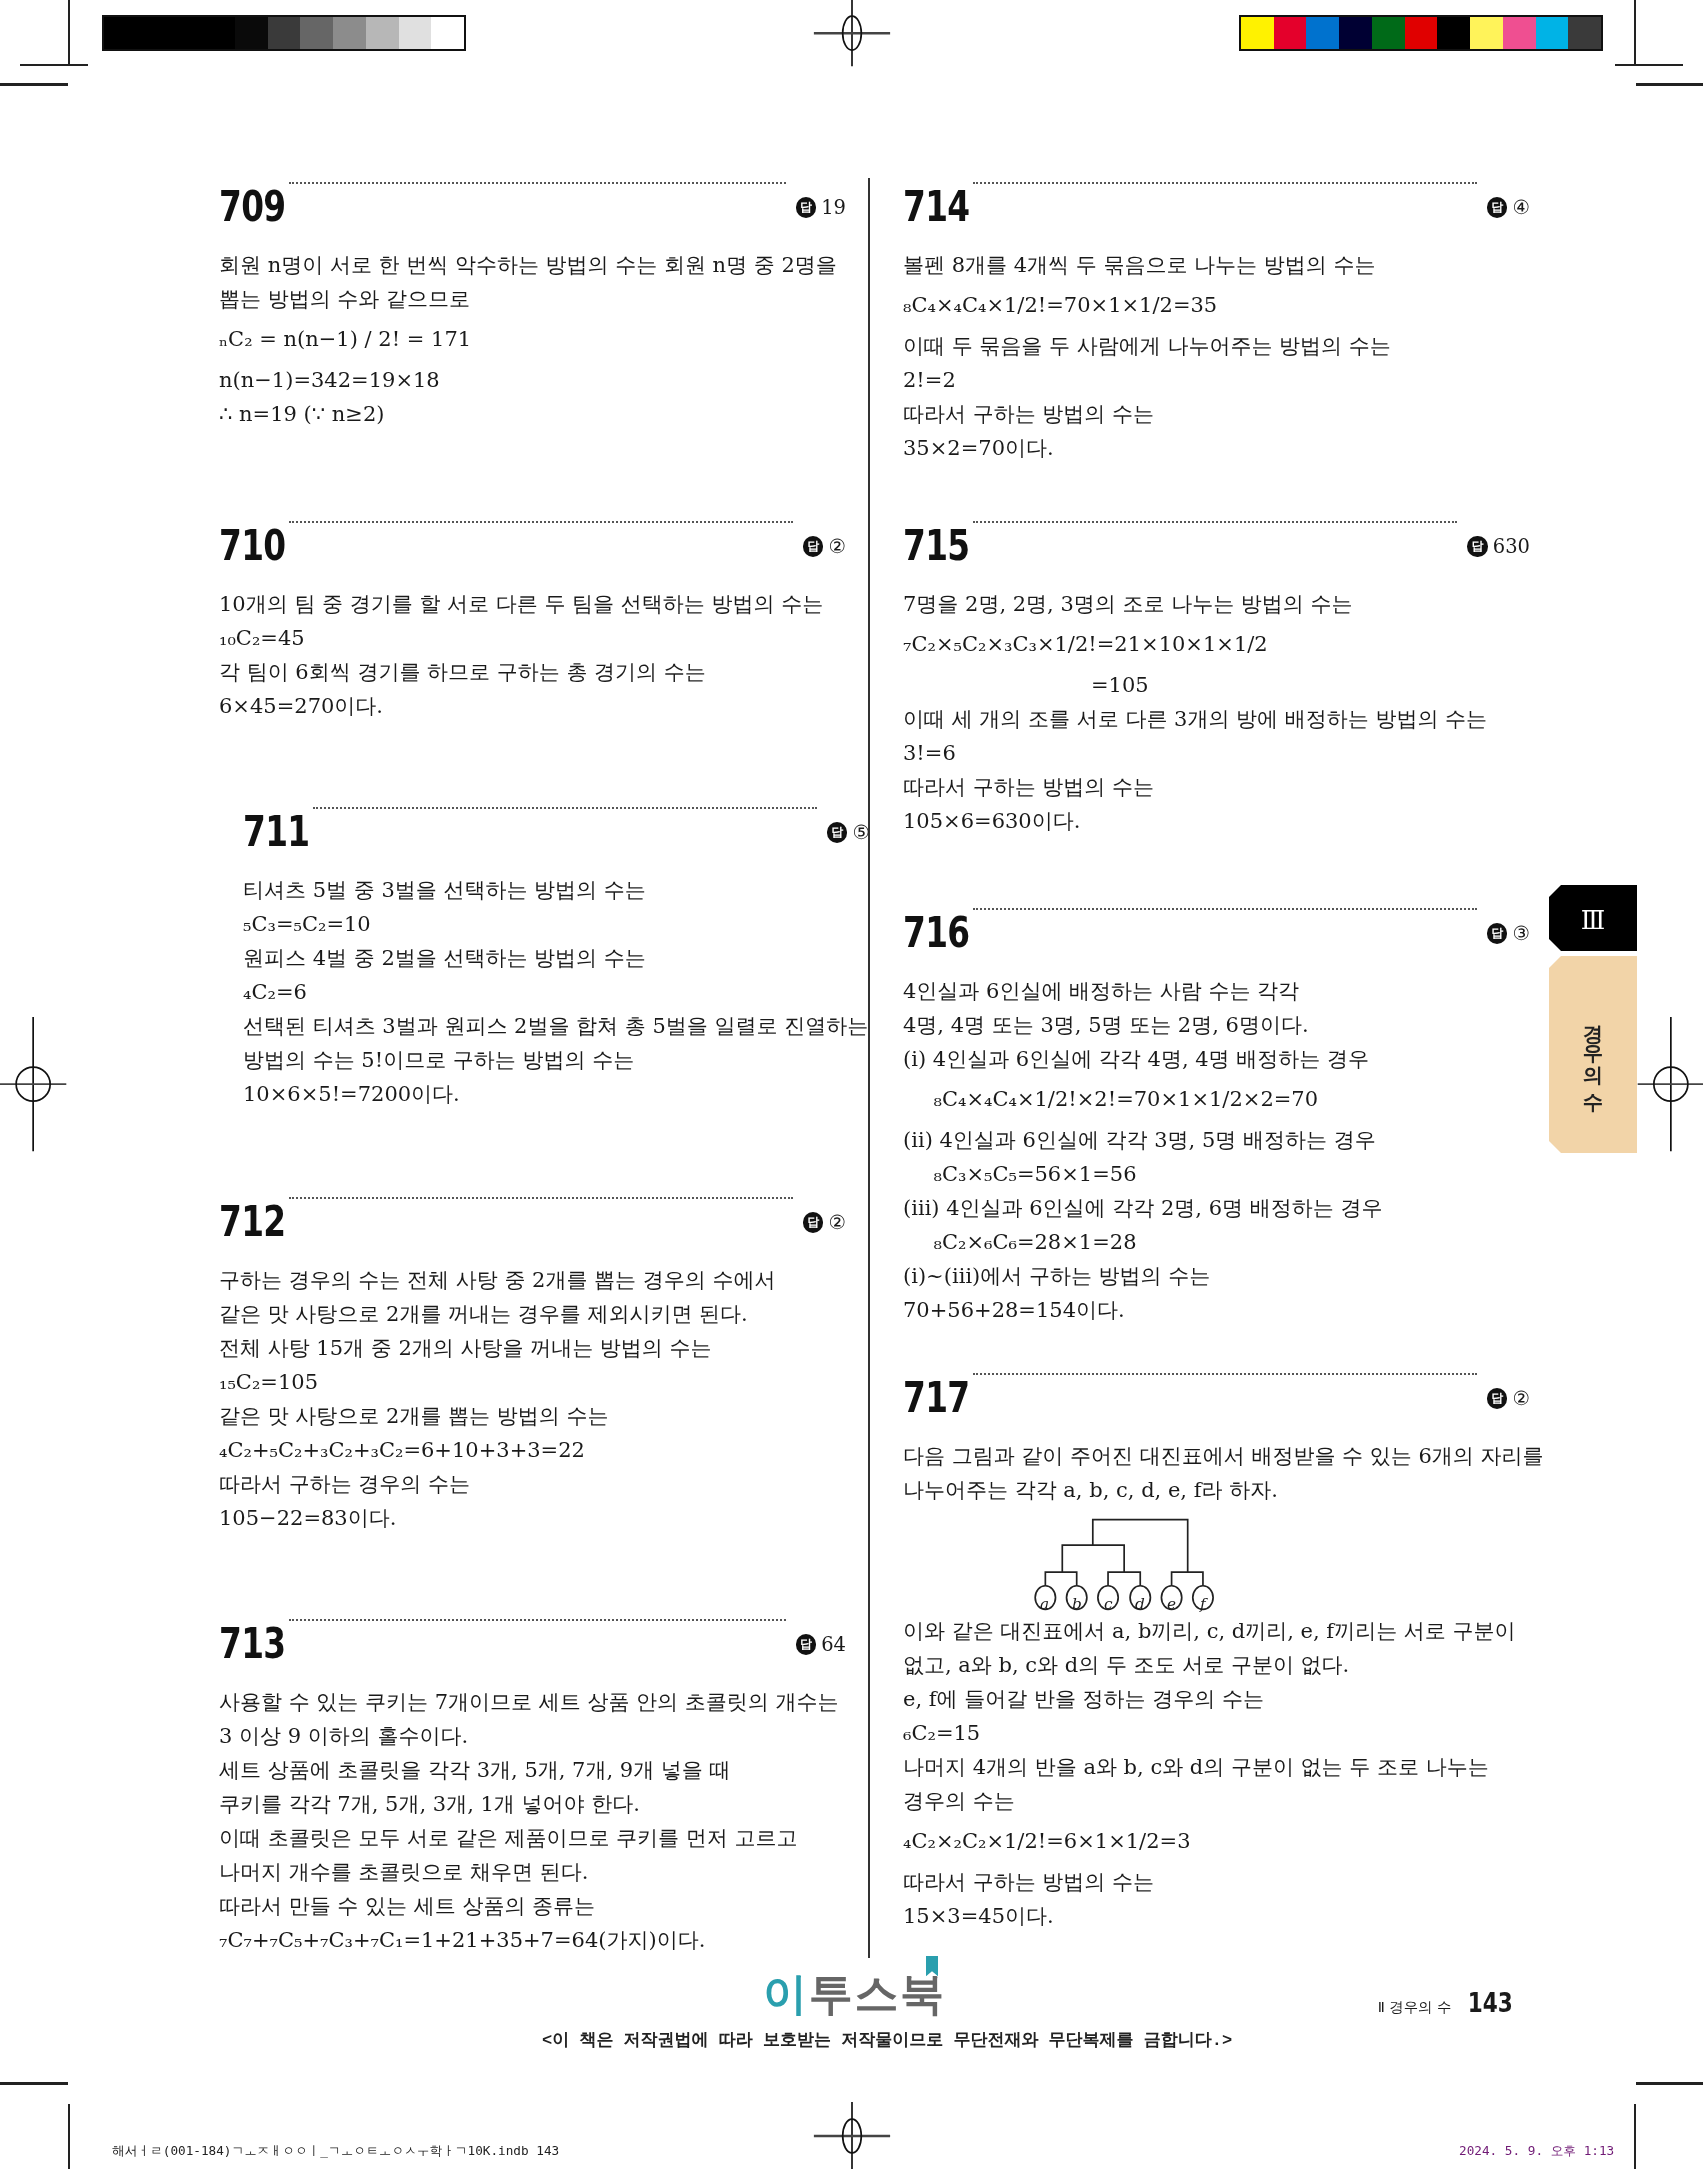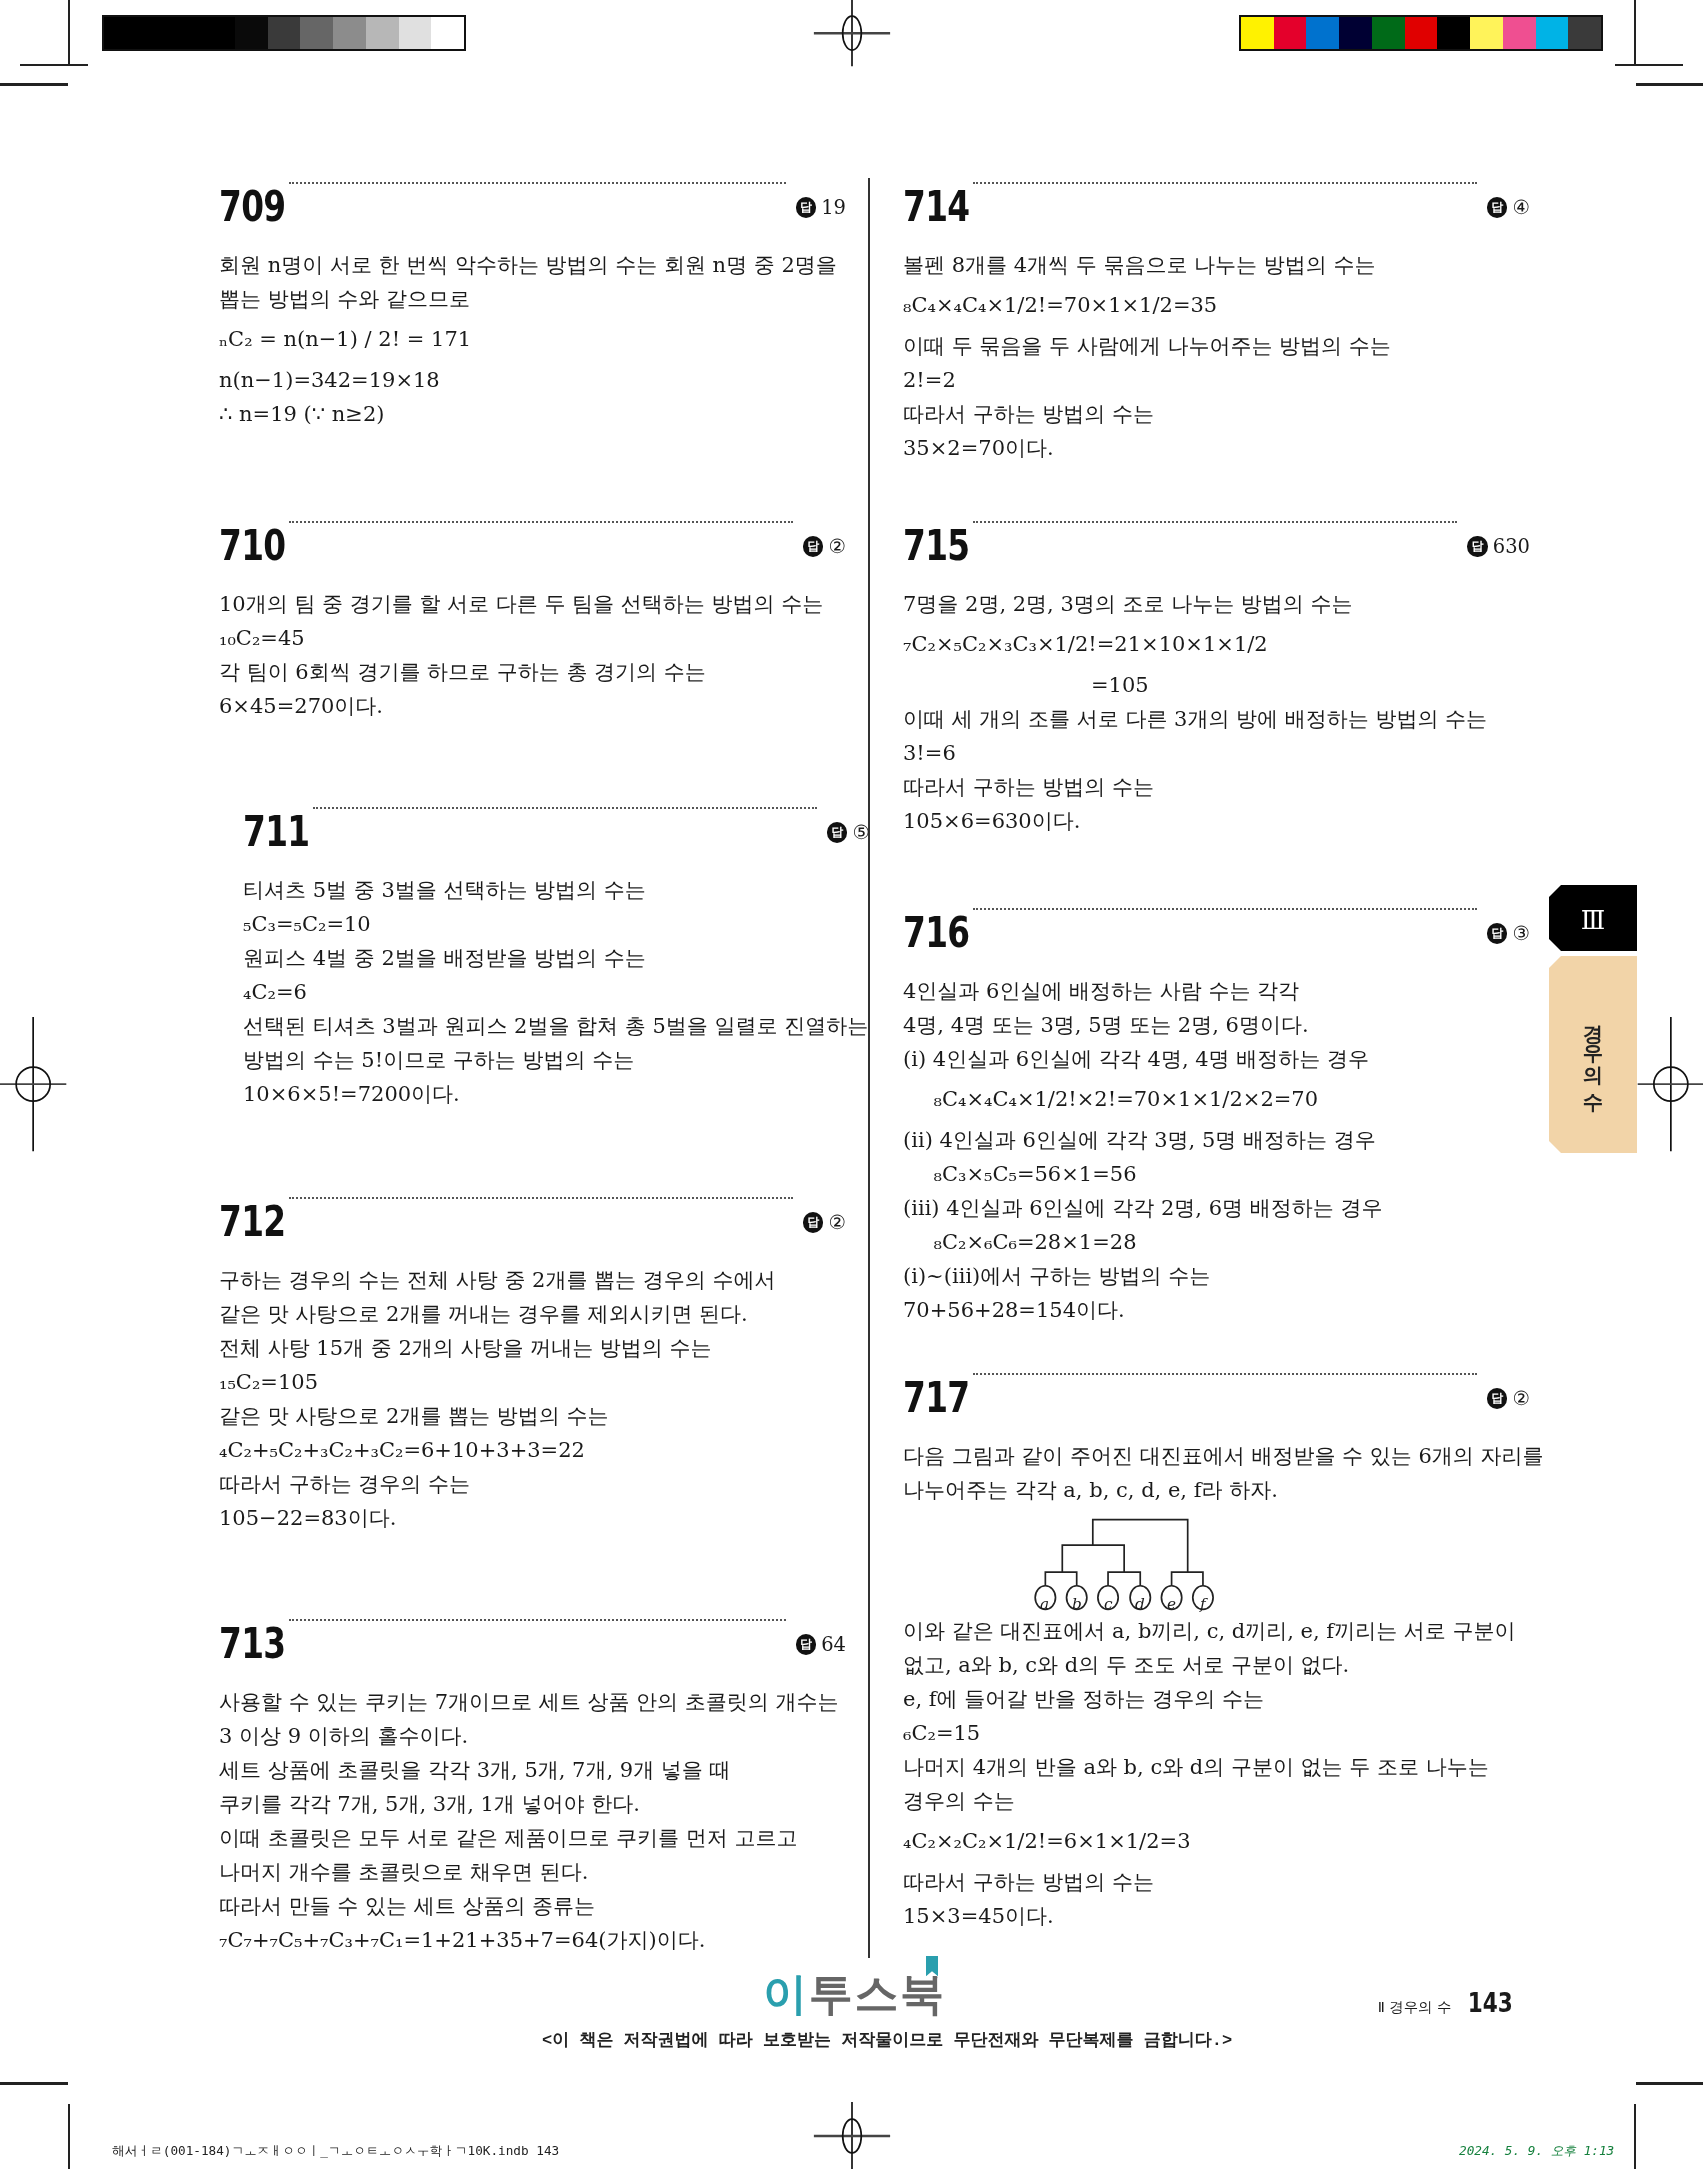--- a/index.html
+++ b/index.html
@@ -58,21 +58,21 @@
   
   .logo { position: absolute; left: 763px; top: 1965px; font-family: "DejaVu Sans", sans-serif; font-weight: bold; font-size: 44px; letter-spacing: 1.7px; }
   .logo .c1 { color: #2a9fae; }
   .logo .c2 { color: #666; }
   .logo-flag { position: absolute; left: 926px; top: 1956px; width: 12px; height: 20.3px; background: #2a9fae; clip-path: polygon(0 0, 100% 0, 100% 100%, 50% 75%, 0 100%); }
   .copyright { position: absolute; left: 542px; top: 2028px; font-family: Liberation Mono, monospace; font-size: 17px; font-weight: bold; color: #222; }
   .page-foot { position: absolute; right: 186px; top: 1987px; display: flex; align-items: baseline; font-family: "DejaVu Sans", sans-serif; }
   .page-foot .chap { font-size: 14.4px; margin-right: 10.2px; }
   .page-foot .pno { font-size: 27px; font-weight: bold; transform: scaleX(0.8); }
   .slug-left { position: absolute; left: 112px; top: 2143px; font-size: 12.7px; font-family: "DejaVu Sans Mono", monospace; color: #222; }
-  .slug-right { position: absolute; left: 1459px; top: 2143px; font-size: 12.7px; font-family: "DejaVu Sans Mono", monospace; color: #15803d; font-style: italic; }
+  .slug-right { position: absolute; left: 1459px; top: 2143px; font-size: 12.7px; font-family: "DejaVu Sans Mono", monospace; color: #701a75; }
 </style>
 </head>
 <body>
 
 <div class="bar gray-bar" id="grayBar">
     <div class="sw" style="background: rgb(0, 0, 0);"></div>
     <div class="sw" style="background: rgb(0, 0, 0);"></div>
     <div class="sw" style="background: rgb(0, 0, 0);"></div>
     <div class="sw" style="background: rgb(0, 0, 0);"></div>
     <div class="sw" style="background: rgb(10, 10, 10);"></div>
@@ -173,21 +173,21 @@
       <span class="p-num">711</span>
       <span class="p-dots"></span>
       <span class="p-ans">
         <span class="ans-badge">답</span>
         <span>⑤</span>
       </span>
     </div>
     <div class="p-body">
       <div class="line">티셔츠 5벌 중 3벌을 선택하는 방법의 수는</div>
       <div class="line math">₅C₃=₅C₂=10</div>
-      <div class="line">원피스 4벌 중 2벌을 배정받을 방법의 수는</div>
+      <div class="line">원피스 4벌 중 2벌을 선택하는 방법의 수는</div>
       <div class="line math">₄C₂=6</div>
       <div class="line">선택된 티셔츠 3벌과 원피스 2벌을 합쳐 총 5벌을 일렬로 진열하는</div>
       <div class="line">방법의 수는 5!이므로 구하는 방법의 수는</div>
       <div class="line math">10×6×5!=7200이다.</div>
     </div>
   </div>
 
   <div class="problem" style="top:1015px;">
     <div class="p-head">
       <span class="p-num">712</span>

